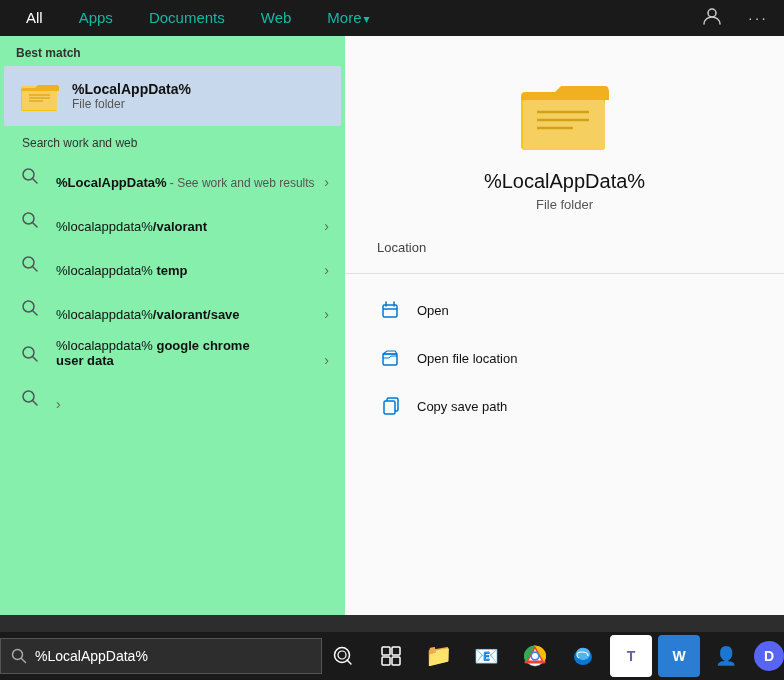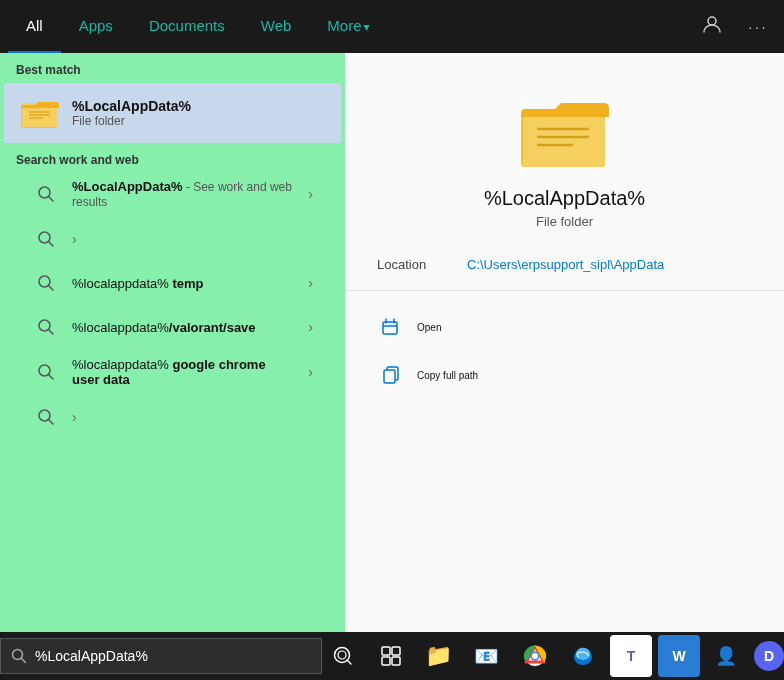--- a/index.html
+++ b/index.html
@@ -3,21 +3,21 @@
   <meta charset="utf-8">
   <style>
     * { margin: 0; padding: 0; box-sizing: border-box; }
     body { width: 784px; height: 680px; background: #2d2d2d; font-family: 'Segoe UI', sans-serif; overflow: hidden; position: relative; }
 
     
     .top-nav {
       display: flex;
       align-items: center;
       background: #1a1a1a;
-      height: 53px;
+      height: 36px;
       padding: 0 8px;
     }
     .nav-tab {
       color: #14b8a6;
       font-size: 15px;
       padding: 0 18px;
       height: 53px;
       display: flex;
       align-items: center;
       cursor: pointer;
@@ -82,30 +82,31 @@
       margin-right: 12px;
       flex-shrink: 0;
     }
     .best-match-text { display: flex; flex-direction: column; }
     .best-match-title { font-size: 14px; font-weight: 600; color: #111; }
     .best-match-sub { font-size: 12px; color: #555; }
 
     
     .search-web-label {
       font-size: 12px;
-      font-weight: 700;
+      font-weight: 400;
       color: #333;
       padding: 10px 16px 4px 16px;
+      margin-left: 6px;
     }
 
     
     .list-item {
       display: flex;
-      align-items: center;
-      padding: 8px 32px;
+      align-items: flex-end;
+      padding: 8px 16px;
       cursor: pointer;
       position: relative;
     }
     .list-icon {
       width: 28px;
       height: 28px;
       display: flex;
       align-items: center;
       justify-content: center;
       margin-right: 12px;
@@ -178,21 +179,21 @@
       height: 28px;
       display: flex;
       align-items: center;
       justify-content: center;
       margin-right: 12px;
       flex-shrink: 0;
       color: #0078d4;
       font-size: 16px;
     }
     .action-label {
-      font-size: 10px;
+      font-size: 13px;
       color: #111;
     }
 
     
     .taskbar {
       position: absolute;
       bottom: 0;
       left: 0;
       width: 784px;
       height: 48px;
@@ -318,20 +319,23 @@
       </div>
       <div class="list-chevron">›</div>
     </div>
 
     <div class="list-item">
       <div class="list-icon">
         <svg width="18" height="18" viewBox="0 0 18 18" fill="none">
           <circle cx="7.5" cy="7.5" r="5.5" stroke="#555" stroke-width="1.5"></circle>
           <line x1="11.5" y1="11.5" x2="16" y2="16" stroke="#555" stroke-width="1.5" stroke-linecap="round"></line>
         </svg>
+      </div>
+      <div class="list-text">
+        <span>%localappdata%</span><span style="font-weight:600;">/valorant</span>
       </div>
       <div class="list-chevron">›</div>
     </div>
 
     <div class="list-item">
       <div class="list-icon">
         <svg width="18" height="18" viewBox="0 0 18 18" fill="none">
           <circle cx="7.5" cy="7.5" r="5.5" stroke="#555" stroke-width="1.5"></circle>
           <line x1="11.5" y1="11.5" x2="16" y2="16" stroke="#555" stroke-width="1.5" stroke-linecap="round"></line>
         </svg>
@@ -390,44 +394,53 @@
         <line x1="16" y1="42" x2="68" y2="42" stroke="#d4a017" stroke-width="2.5"></line>
         <line x1="16" y1="50" x2="52" y2="50" stroke="#d4a017" stroke-width="2.5"></line>
       </svg>
     </div>
 
     <div class="result-title">%LocalAppData%</div>
     <div class="result-subtitle">File folder</div>
 
     <div class="location-row">
       <span class="location-label">Location</span>
-      <a class="location-link" href="#">C:\Users\erpsupport_sipl\AppData</a>
     </div>
 
     <div class="action-item">
       <div class="action-icon">
         <svg width="18" height="18" viewBox="0 0 18 18" fill="none">
           <rect x="1" y="4" width="14" height="12" rx="1.5" stroke="#0078d4" stroke-width="1.5"></rect>
           <path d="M1 8 L15 8" stroke="#0078d4" stroke-width="1.5"></path>
           <path d="M4 1 L4 5" stroke="#0078d4" stroke-width="1.5" stroke-linecap="round"></path>
           <path d="M12 1 L12 5" stroke="#0078d4" stroke-width="1.5" stroke-linecap="round"></path>
         </svg>
       </div>
       <span class="action-label">Open</span>
     </div>
 
-
     <div class="action-item">
       <div class="action-icon">
         <svg width="18" height="18" viewBox="0 0 18 18" fill="none">
+          <rect x="1" y="5" width="14" height="11" rx="1.5" stroke="#0078d4" stroke-width="1.5"></rect>
+          <path d="M1 9 L7 9 L9 7 L15 7" stroke="#0078d4" stroke-width="1"></path>
+          <path d="M5 2 L13 2 L15 5 L1 5 Z" stroke="#0078d4" stroke-width="1.2" fill="none"></path>
+        </svg>
+      </div>
+      <span class="action-label">Open file location</span>
+    </div>
+
+    <div class="action-item">
+      <div class="action-icon">
+        <svg width="18" height="18" viewBox="0 0 18 18" fill="none">
           <rect x="5" y="1" width="11" height="13" rx="1.5" stroke="#0078d4" stroke-width="1.5"></rect>
           <rect x="2" y="4" width="11" height="13" rx="1.5" stroke="#0078d4" stroke-width="1.5" fill="#fafafa"></rect>
         </svg>
       </div>
-      <span class="action-label">Copy full path</span>
+      <span class="action-label">Copy save path</span>
     </div>
   </div>
 </div>
 
 <div class="taskbar">
   <div class="taskbar-search">
     <svg width="16" height="16" viewBox="0 0 16 16" fill="none">
       <circle cx="6.5" cy="6.5" r="5" stroke="#aaa" stroke-width="1.5"></circle>
       <line x1="10.5" y1="10.5" x2="14.5" y2="14.5" stroke="#aaa" stroke-width="1.5" stroke-linecap="round"></line>
     </svg>

